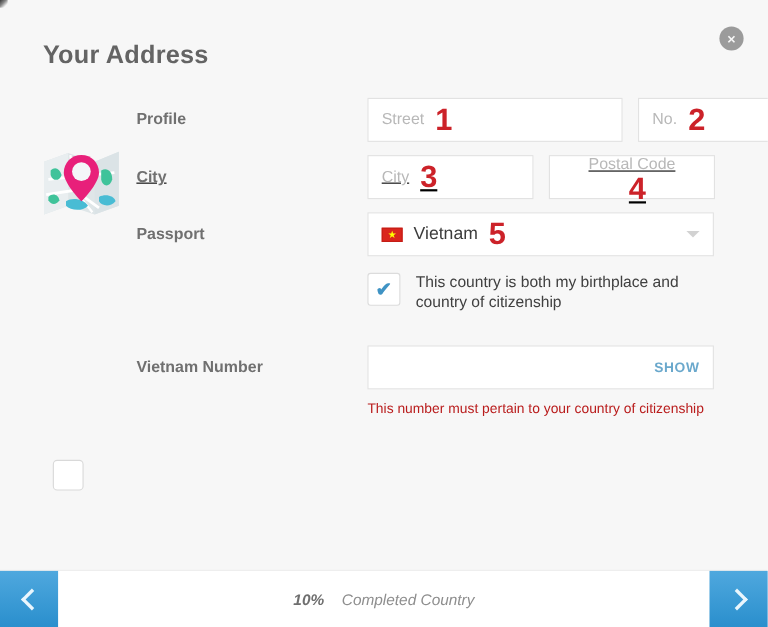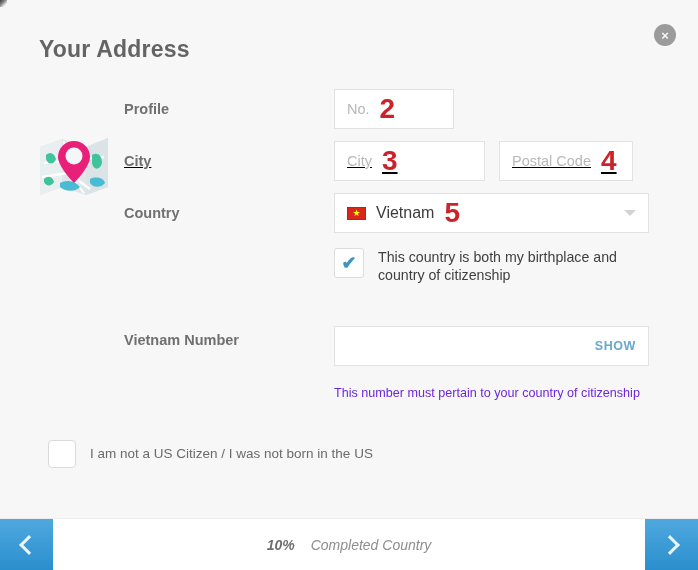--- a/index.html
+++ b/index.html
@@ -116,21 +116,21 @@
     position: relative;
   }
   .tfield .ph {
     font-size: 14.5px;
     color: #b8b8b8;
   }
 
   .w-street { width: 232px; }
   .w-no     { width: 120px; }
   .w-city   { width: 151px; }
-  .w-postal { width: 134px; }
+  .w-postal { width: 151px; flex-direction: column; }
 
   
   .marker {
     font-size: 28px;
     font-weight: 700;
     color: #cc2229;
     font-family: "Liberation Sans", sans-serif;
     line-height: 1;
     margin-left: 10px;
     user-select: none;
@@ -218,34 +218,33 @@
   }
   .passport-field {
     width: 315px;
     height: 40px;
     background: #fff;
     border: 1px solid #e2e2e2;
     display: flex;
     align-items: center;
     justify-content: flex-end;
     padding: 0 12px;
-    margin-top: 12px;
   }
   .show-link {
     font-size: 12.5px;
     font-weight: 700;
     color: #6aa8cc;
     letter-spacing: 0.6px;
     cursor: pointer;
   }
   .hint {
     margin-left: 334px;
-    margin-top: 20px;
+    margin-top: 10px;
     font-size: 12.6px;
-    color: #6d28d9;
+    color: #b91c1c;
   }
 
   
   .us-row {
     display: flex;
     align-items: center;
     margin-left: 48px;
     margin-top: 40px;
   }
   .us-box {
@@ -331,20 +330,24 @@
         <path d="M22,50 C28,46 38,48 42,54 C36,60 26,58 22,54 Z" fill="#49bcd4"></path>
         <path d="M52,46 C58,43 66,45 67,50 C62,56 54,54 52,50 Z" fill="#49bcd4"></path>
         <path d="M36,8 C27,8 20,15 20,24 C20,34 36,50 36,50 C36,50 52,34 52,24 C52,15 45,8 36,8 Z" fill="#e8207a"></path>
         <circle cx="36" cy="23" r="8.5" fill="#f4f7f8"></circle>
       </svg>
     </div>
 
     <div class="row row-address">
       <div class="field-label">Profile</div>
       <div class="inputs">
+        <div class="tfield w-street">
+          <span class="ph">Street</span>
+          <span class="marker">1</span>
+        </div>
         <div class="tfield w-no">
           <span class="ph">No.</span>
           <span class="marker">2</span>
         </div>
       </div>
     </div>
 
     <div class="row row-city">
       <div class="field-label">City</div>
       <div class="inputs">
@@ -353,21 +356,21 @@
           <span class="marker">3</span>
         </div>
         <div class="tfield w-postal">
           <span class="ph">Postal Code</span>
           <span class="marker">4</span>
         </div>
       </div>
     </div>
 
     <div class="row row-country">
-      <div class="field-label">Country</div>
+      <div class="field-label">Passport</div>
       <div class="inputs">
         <div class="selectbox">
           <span class="flag">
             <span class="flag-star">★</span>
           </span>
           <span class="sel-text">Vietnam</span>
           <span class="marker">5</span>
           <span class="caret"></span>
         </div>
       </div>
@@ -383,21 +386,20 @@
     <div class="row-passport">
       <div class="field-label">Vietnam Number</div>
       <div class="passport-field">
         <span class="show-link">SHOW</span>
       </div>
     </div>
     <div class="hint">This number must pertain to your country of citizenship</div>
 
     <div class="us-row">
       <div class="us-box"></div>
-      <div class="us-text">I am not a US Citizen / I was not born in the US</div>
     </div>
 
   </div>
 
   <div class="footer">
     <button class="nav-btn">
       <span class="chev chev-left"></span>
     </button>
     <div class="progress">
       <span class="pct">10%</span>

